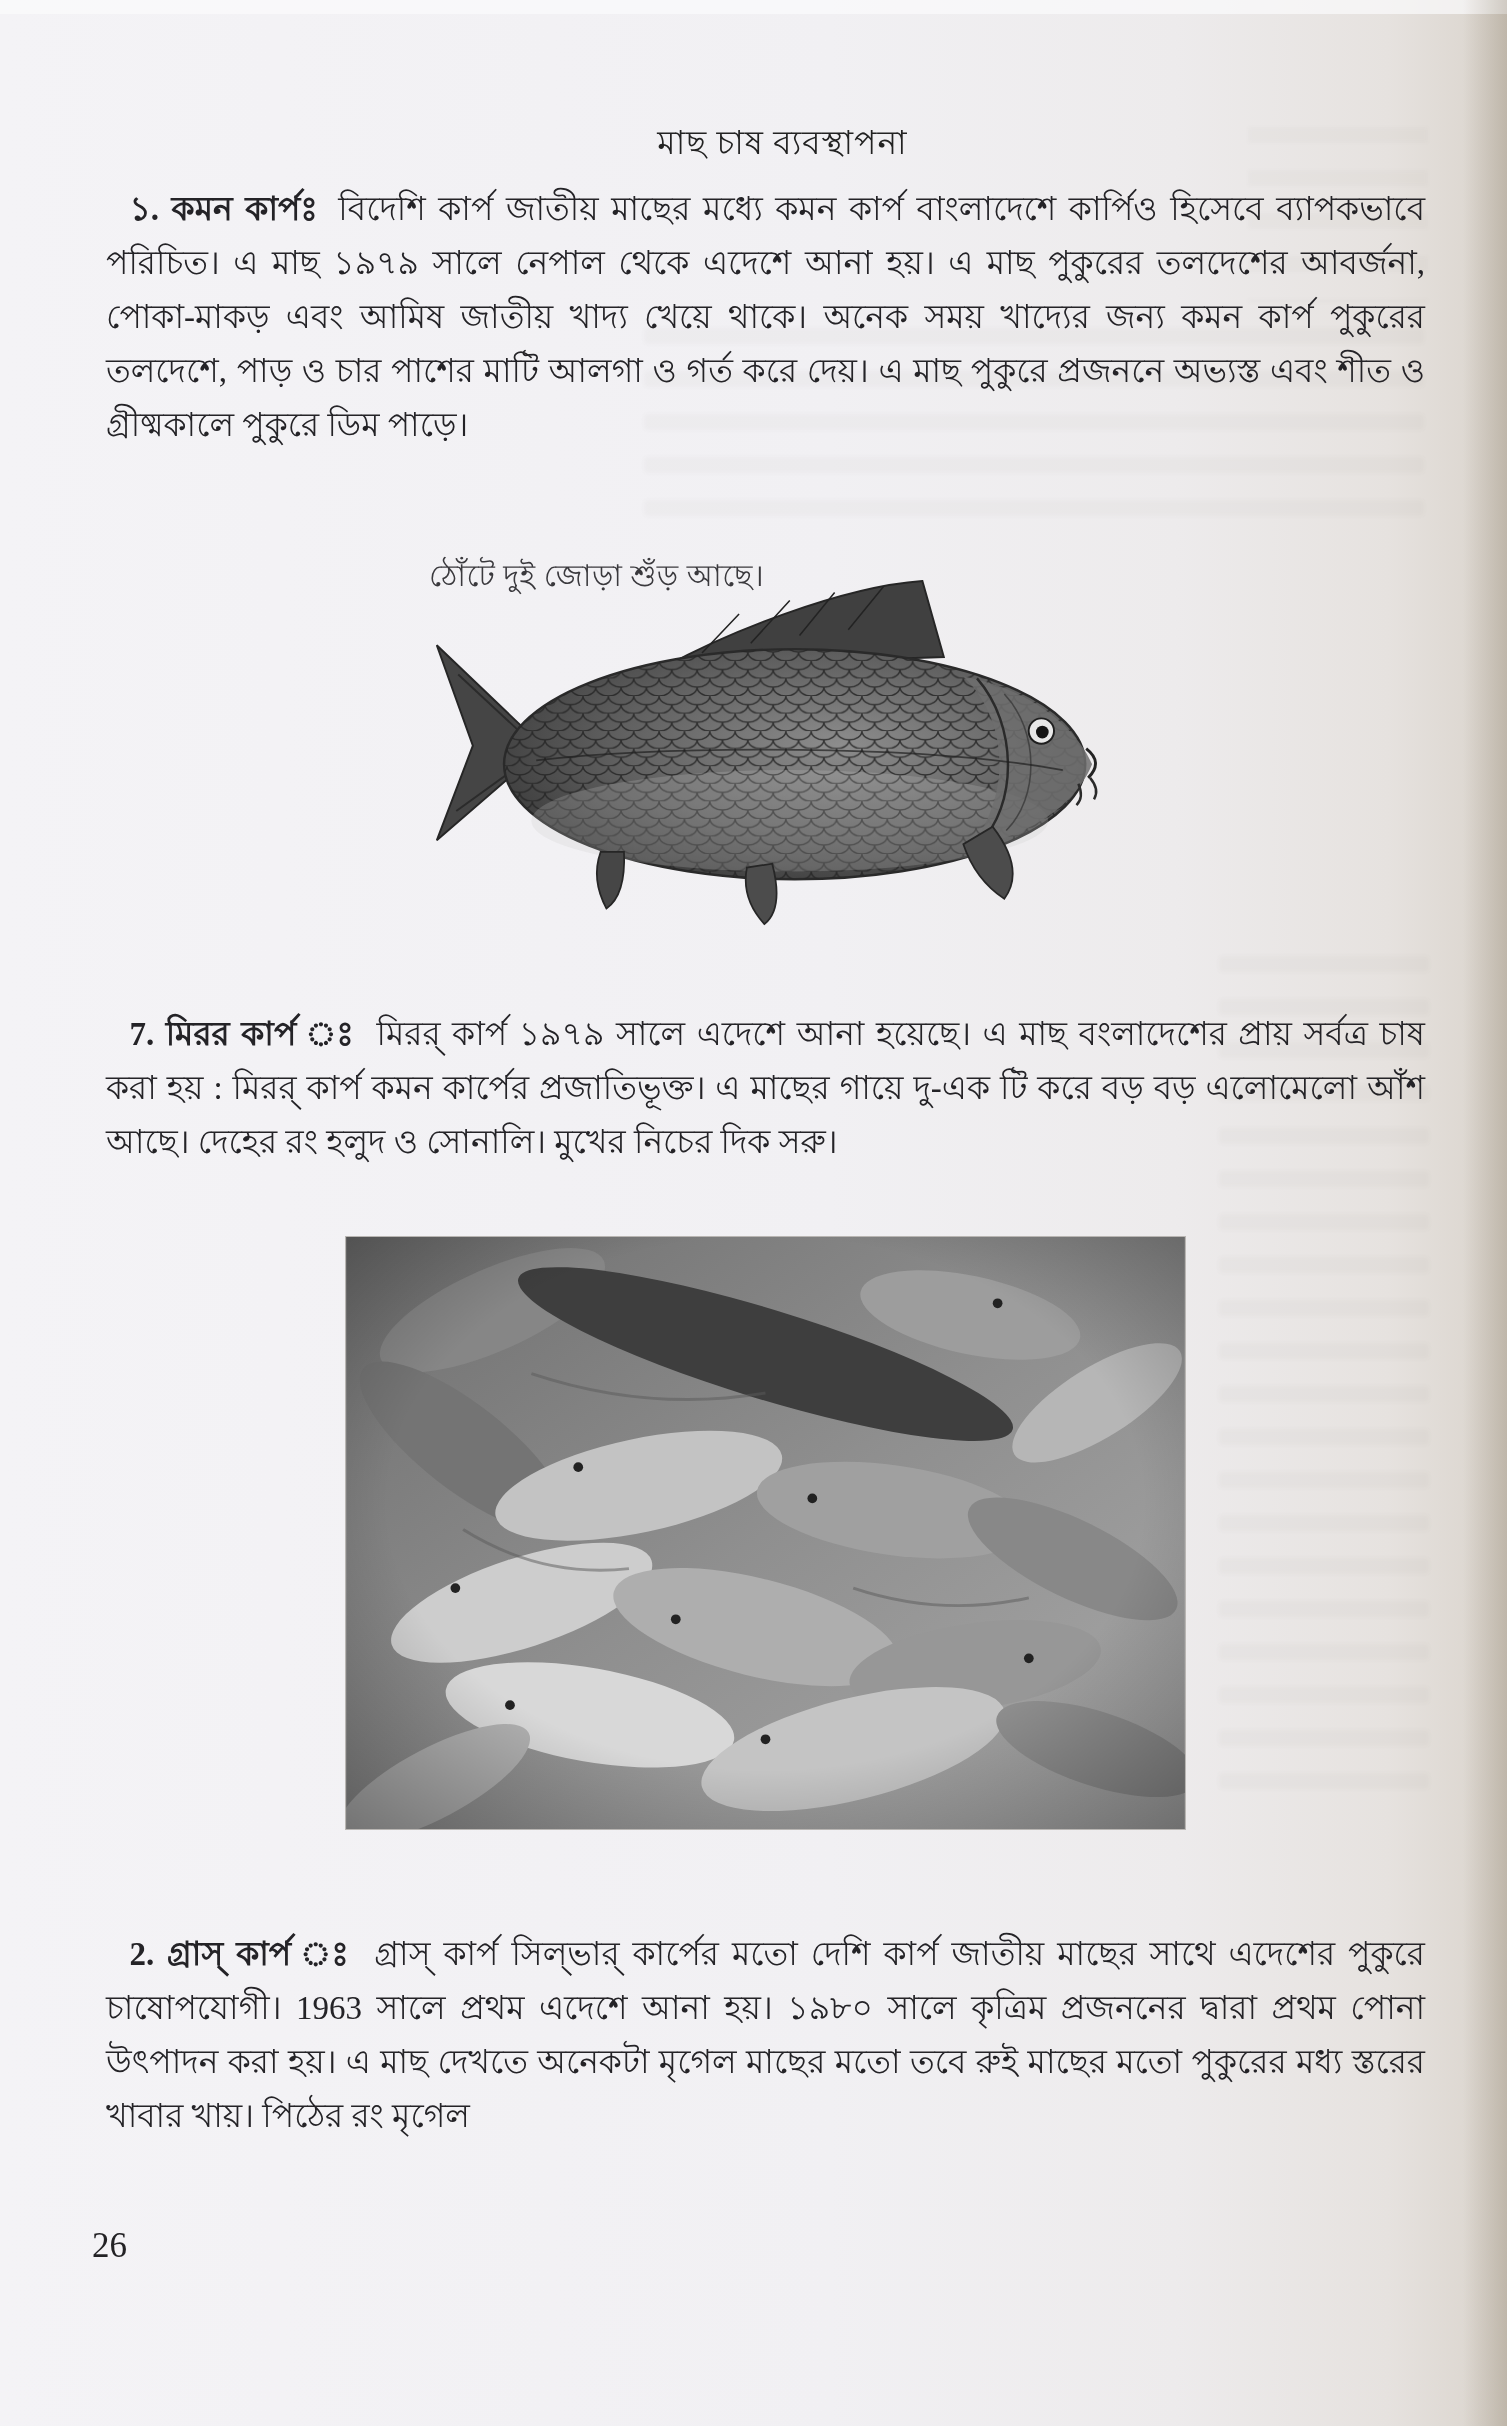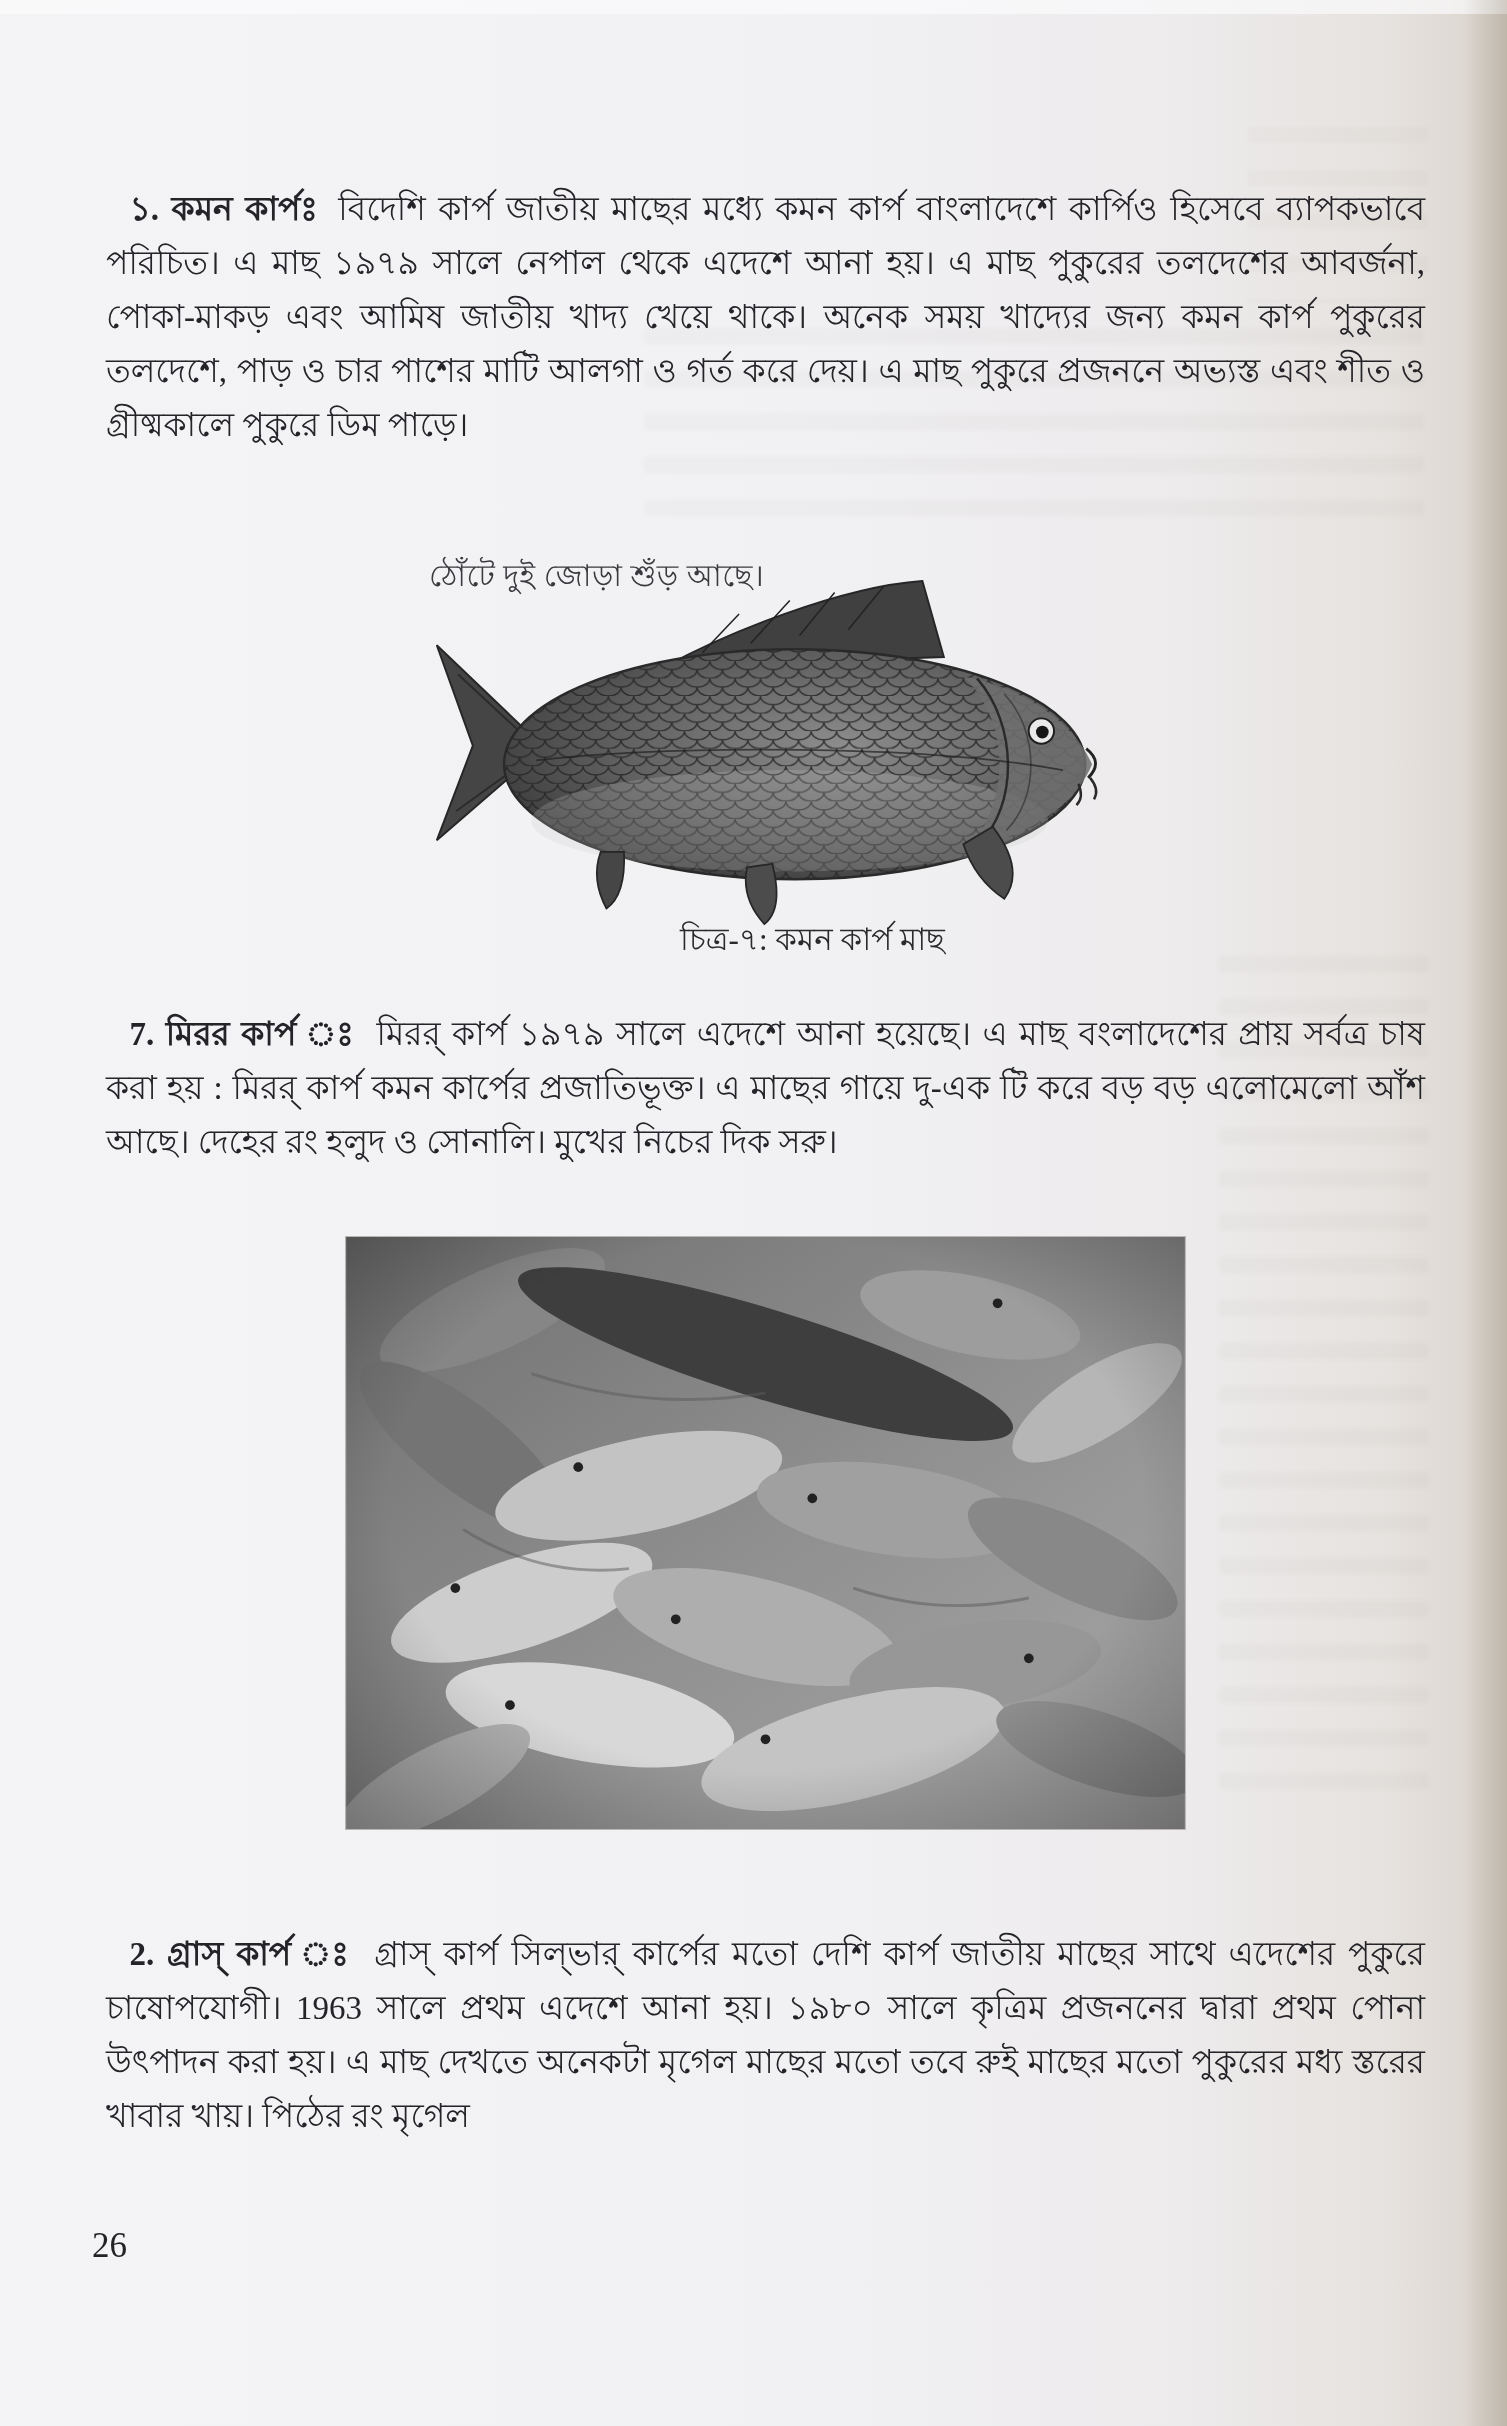--- a/index.html
+++ b/index.html
@@ -63,20 +63,21 @@
 </style>
 </head>
 <body>
 
 <div class="page">
 
   <div class="ghost ghost-a"></div>
   <div class="ghost ghost-b"></div>
   <div class="ghost ghost-c"></div>
 
+  <div class="hdr">মাছ চাষ ব্যবস্থাপনা</div>
 
   <p class="para" style="top:174px;">
     <strong class="h">১. কমন কার্পঃ</strong>
     <span>বিদেশি কার্প জাতীয় মাছের মধ্যে কমন কার্প বাংলাদেশে কার্পিও হিসেবে ব্যাপকভাবে পরিচিত। এ মাছ ১৯৭৯ সালে নেপাল থেকে এদেশে আনা হয়। এ মাছ পুকুরের তলদেশের আবর্জনা, পোকা-মাকড় এবং আমিষ জাতীয় খাদ্য খেয়ে থাকে। অনেক সময় খাদ্যের জন্য কমন কার্প পুকুরের তলদেশে, পাড় ও চার পাশের মাটি আলগা ও গর্ত করে দেয়। এ মাছ পুকুরে প্রজননে অভ্যস্ত এবং শীত ও গ্রীষ্মকালে পুকুরে ডিম পাড়ে।</span>
   </p>
 
   <div class="fig7">
     <div class="annot">ঠোঁটে দুই জোড়া শুঁড় আছে।</div>
     <svg viewBox="0 0 822 402" width="802" height="392" aria-hidden="true">
       <defs>
@@ -114,21 +115,20 @@
       <path d="M628,296 q34,44 12,74 q-30,-20 -42,-56 Z" fill="#4c4c4c" stroke="#262626" stroke-width="1.8"></path>
 
       <path d="M402,334 q12,46 -8,62 q-24,-26 -18,-58 Z" fill="#4c4c4c" stroke="#262626" stroke-width="1.8"></path>
 
       <path d="M250,322 q2,44 -18,58 q-16,-30 -6,-58 Z" fill="#464646" stroke="#262626" stroke-width="1.8"></path>
 
       <path d="M160,228 C300,212 560,212 700,238" stroke="#1f1f1f" stroke-width="1.8" fill="none" opacity="0.7"></path>
     </svg>
   </div>
 
-  <div class="caption" style="top:915px; padding-left:117px;">চিত্র-৭: কমন কার্প মাছ</div>
 
   <p class="para" style="top:999px;">
     <strong class="h">7. মিরর কার্প ঃ</strong>
     <span>মিরর্ কার্প ১৯৭৯ সালে এদেশে আনা হয়েছে। এ মাছ বংলাদেশের প্রায় সর্বত্র চাষ করা হয় : মিরর্ কার্প কমন কার্পের প্রজাতিভূক্ত। এ মাছের গায়ে দু-এক টি করে বড় বড় এলোমেলো আঁশ আছে। দেহের রং হলুদ ও সোনালি। মুখের নিচের দিক সরু।</span>
   </p>
 
   <div class="photo">
     <svg viewBox="0 0 860 607" width="839" height="592" aria-hidden="true">
       <defs>
         <linearGradient id="pg" x1="0" y1="0" x2="1" y2="1">

